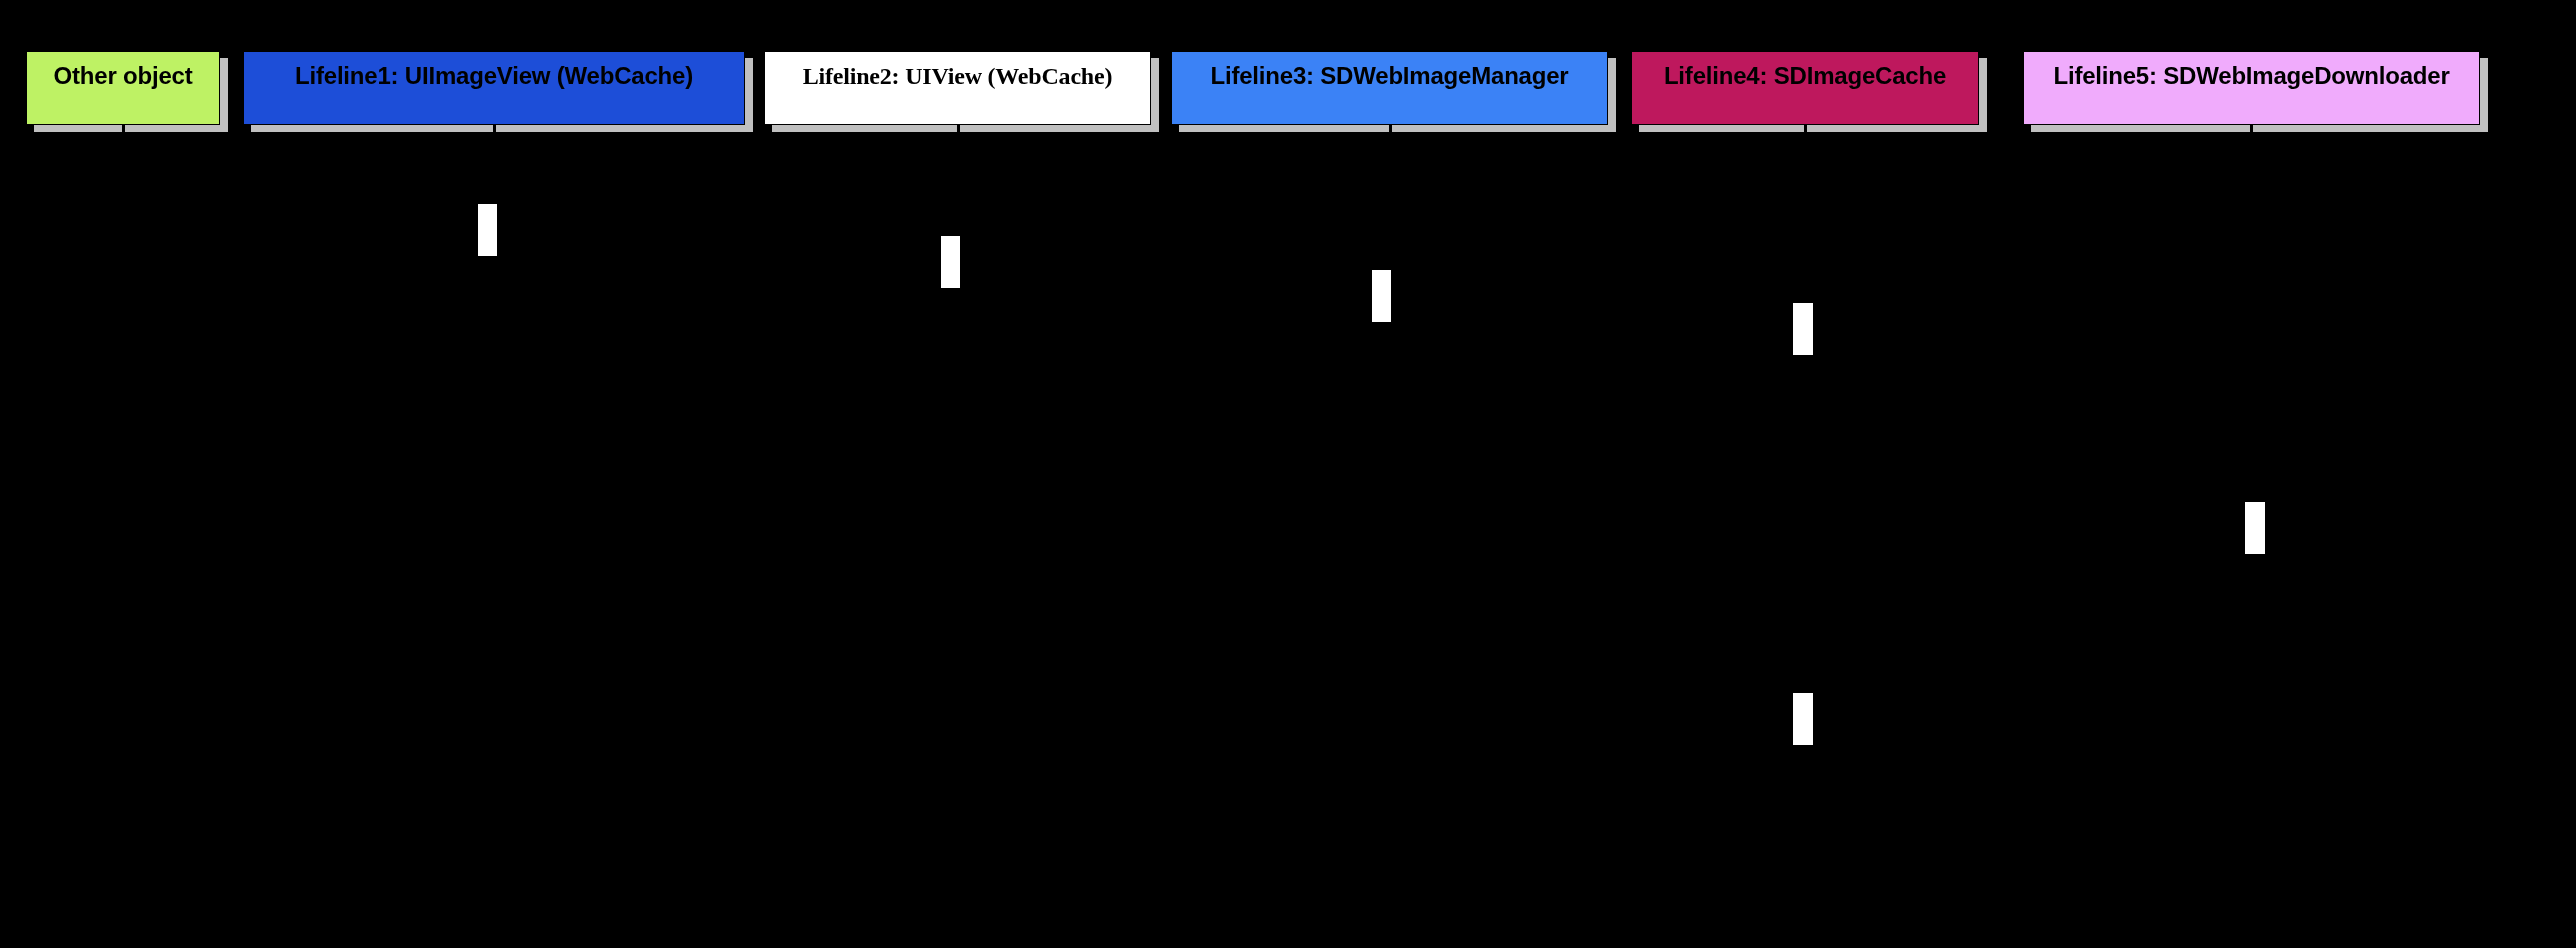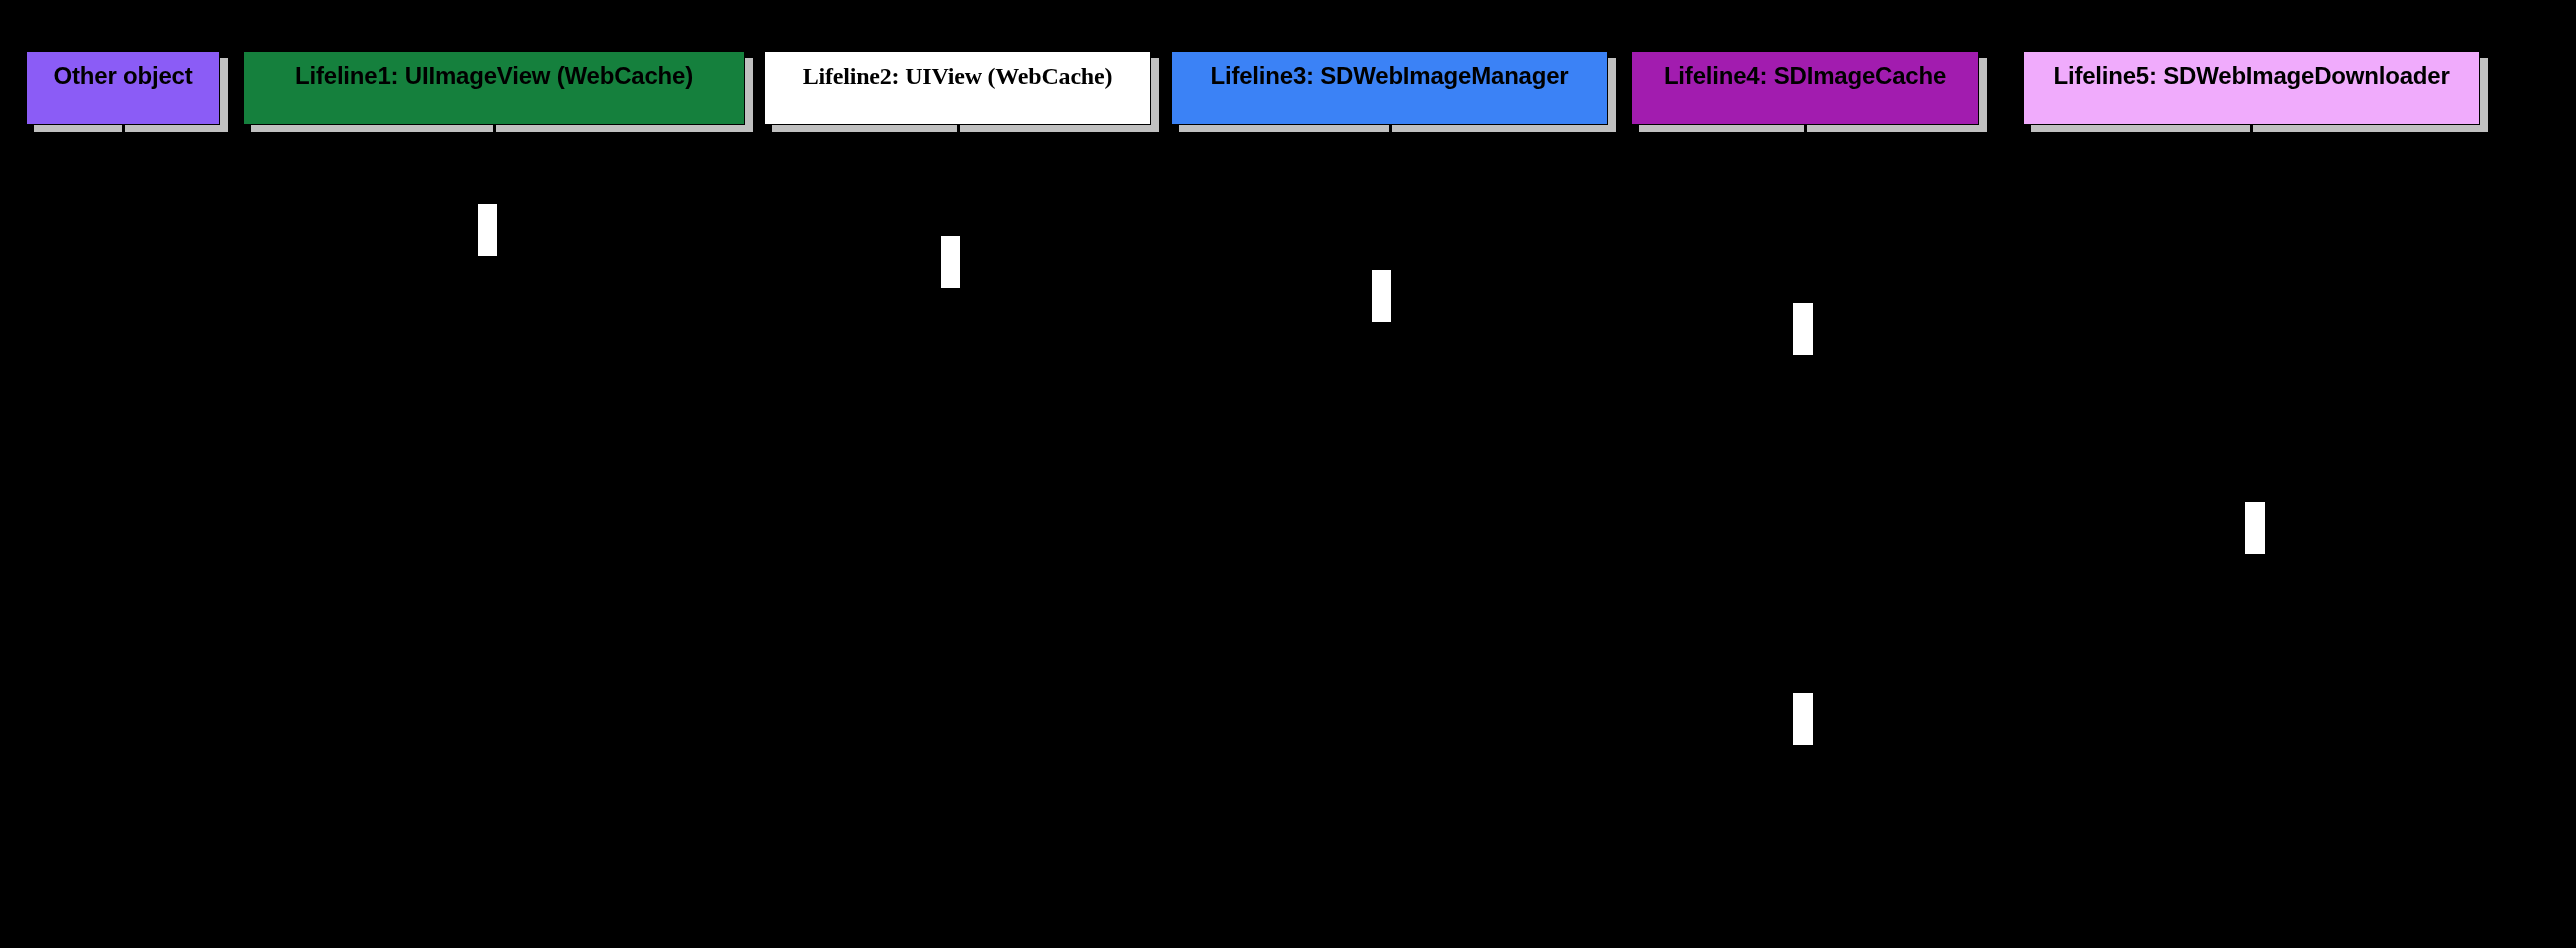--- a/index.html
+++ b/index.html
@@ -62,29 +62,29 @@
     position: absolute;
     background: #ffffff;
   }
 </style>
 </head>
 <body>
 
 <div id="canvas" style="width: 2576px; height: 949px; background: rgb(0, 0, 0);">
     <div class="lifeline">
       <div class="head-shadow" style="left: 34px; top: 58px; width: 194px; height: 74px; background: rgb(192, 192, 192);"></div>
-      <div class="head-box" style="left: 26px; top: 51px; width: 194px; height: 74px; background: #8b5cf6; border-color: rgb(0, 0, 0);">
+      <div class="head-box" style="left: 26px; top: 51px; width: 194px; height: 74px; background: #bef264; border-color: rgb(0, 0, 0);">
         <span class="head-label">Other object</span>
       </div>
       <div class="lifeline-tick" style="left: 122px; top: 124px; height: 10.7px;"></div>
       <div class="lifeline-stem" style="left: 122px; top: 135px; height: 814px;"></div>
     </div>
     <div class="lifeline">
       <div class="head-shadow" style="left: 251px; top: 58px; width: 502px; height: 74px; background: rgb(192, 192, 192);"></div>
-      <div class="head-box" style="left: 243px; top: 51px; width: 502px; height: 74px; background: #15803d; border-color: rgb(0, 0, 0);">
+      <div class="head-box" style="left: 243px; top: 51px; width: 502px; height: 74px; background: #1d4ed8; border-color: rgb(0, 0, 0);">
         <span class="head-label">Lifeline1: UIImageView (WebCache)</span>
       </div>
       <div class="lifeline-tick" style="left: 493px; top: 124px; height: 10.7px;"></div>
       <div class="lifeline-stem" style="left: 493px; top: 135px; height: 814px;"></div>
     </div>
     <div class="lifeline">
       <div class="head-shadow" style="left: 772px; top: 58px; width: 387px; height: 74px; background: rgb(192, 192, 192);"></div>
       <div class="head-box" style="left: 764px; top: 51px; width: 387px; height: 74px; background: rgb(255, 255, 255); border-color: rgb(0, 0, 0); font-family: Liberation Serif, serif;">
         <span class="head-label">Lifeline2: UIView (WebCache)</span>
       </div>
@@ -94,21 +94,21 @@
     <div class="lifeline">
       <div class="head-shadow" style="left: 1179px; top: 58px; width: 437px; height: 74px; background: rgb(192, 192, 192);"></div>
       <div class="head-box" style="left: 1171px; top: 51px; width: 437px; height: 74px; background: #3b82f6; border-color: rgb(0, 0, 0);">
         <span class="head-label">Lifeline3: SDWebImageManager</span>
       </div>
       <div class="lifeline-tick" style="left: 1389px; top: 124px; height: 10.7px;"></div>
       <div class="lifeline-stem" style="left: 1389px; top: 135px; height: 814px;"></div>
     </div>
     <div class="lifeline">
       <div class="head-shadow" style="left: 1639px; top: 58px; width: 348px; height: 74px; background: rgb(192, 192, 192);"></div>
-      <div class="head-box" style="left: 1631px; top: 51px; width: 348px; height: 74px; background: #a21caf; border-color: rgb(0, 0, 0);">
+      <div class="head-box" style="left: 1631px; top: 51px; width: 348px; height: 74px; background: #be185d; border-color: rgb(0, 0, 0);">
         <span class="head-label">Lifeline4: SDImageCache</span>
       </div>
       <div class="lifeline-tick" style="left: 1804px; top: 124px; height: 10.7px;"></div>
       <div class="lifeline-stem" style="left: 1804px; top: 135px; height: 814px;"></div>
     </div>
     <div class="lifeline">
       <div class="head-shadow" style="left: 2031px; top: 58px; width: 457px; height: 74px; background: rgb(192, 192, 192);"></div>
       <div class="head-box" style="left: 2023px; top: 51px; width: 457px; height: 74px; background: #f0abfc; border-color: rgb(0, 0, 0);">
         <span class="head-label">Lifeline5: SDWebImageDownloader</span>
       </div>

